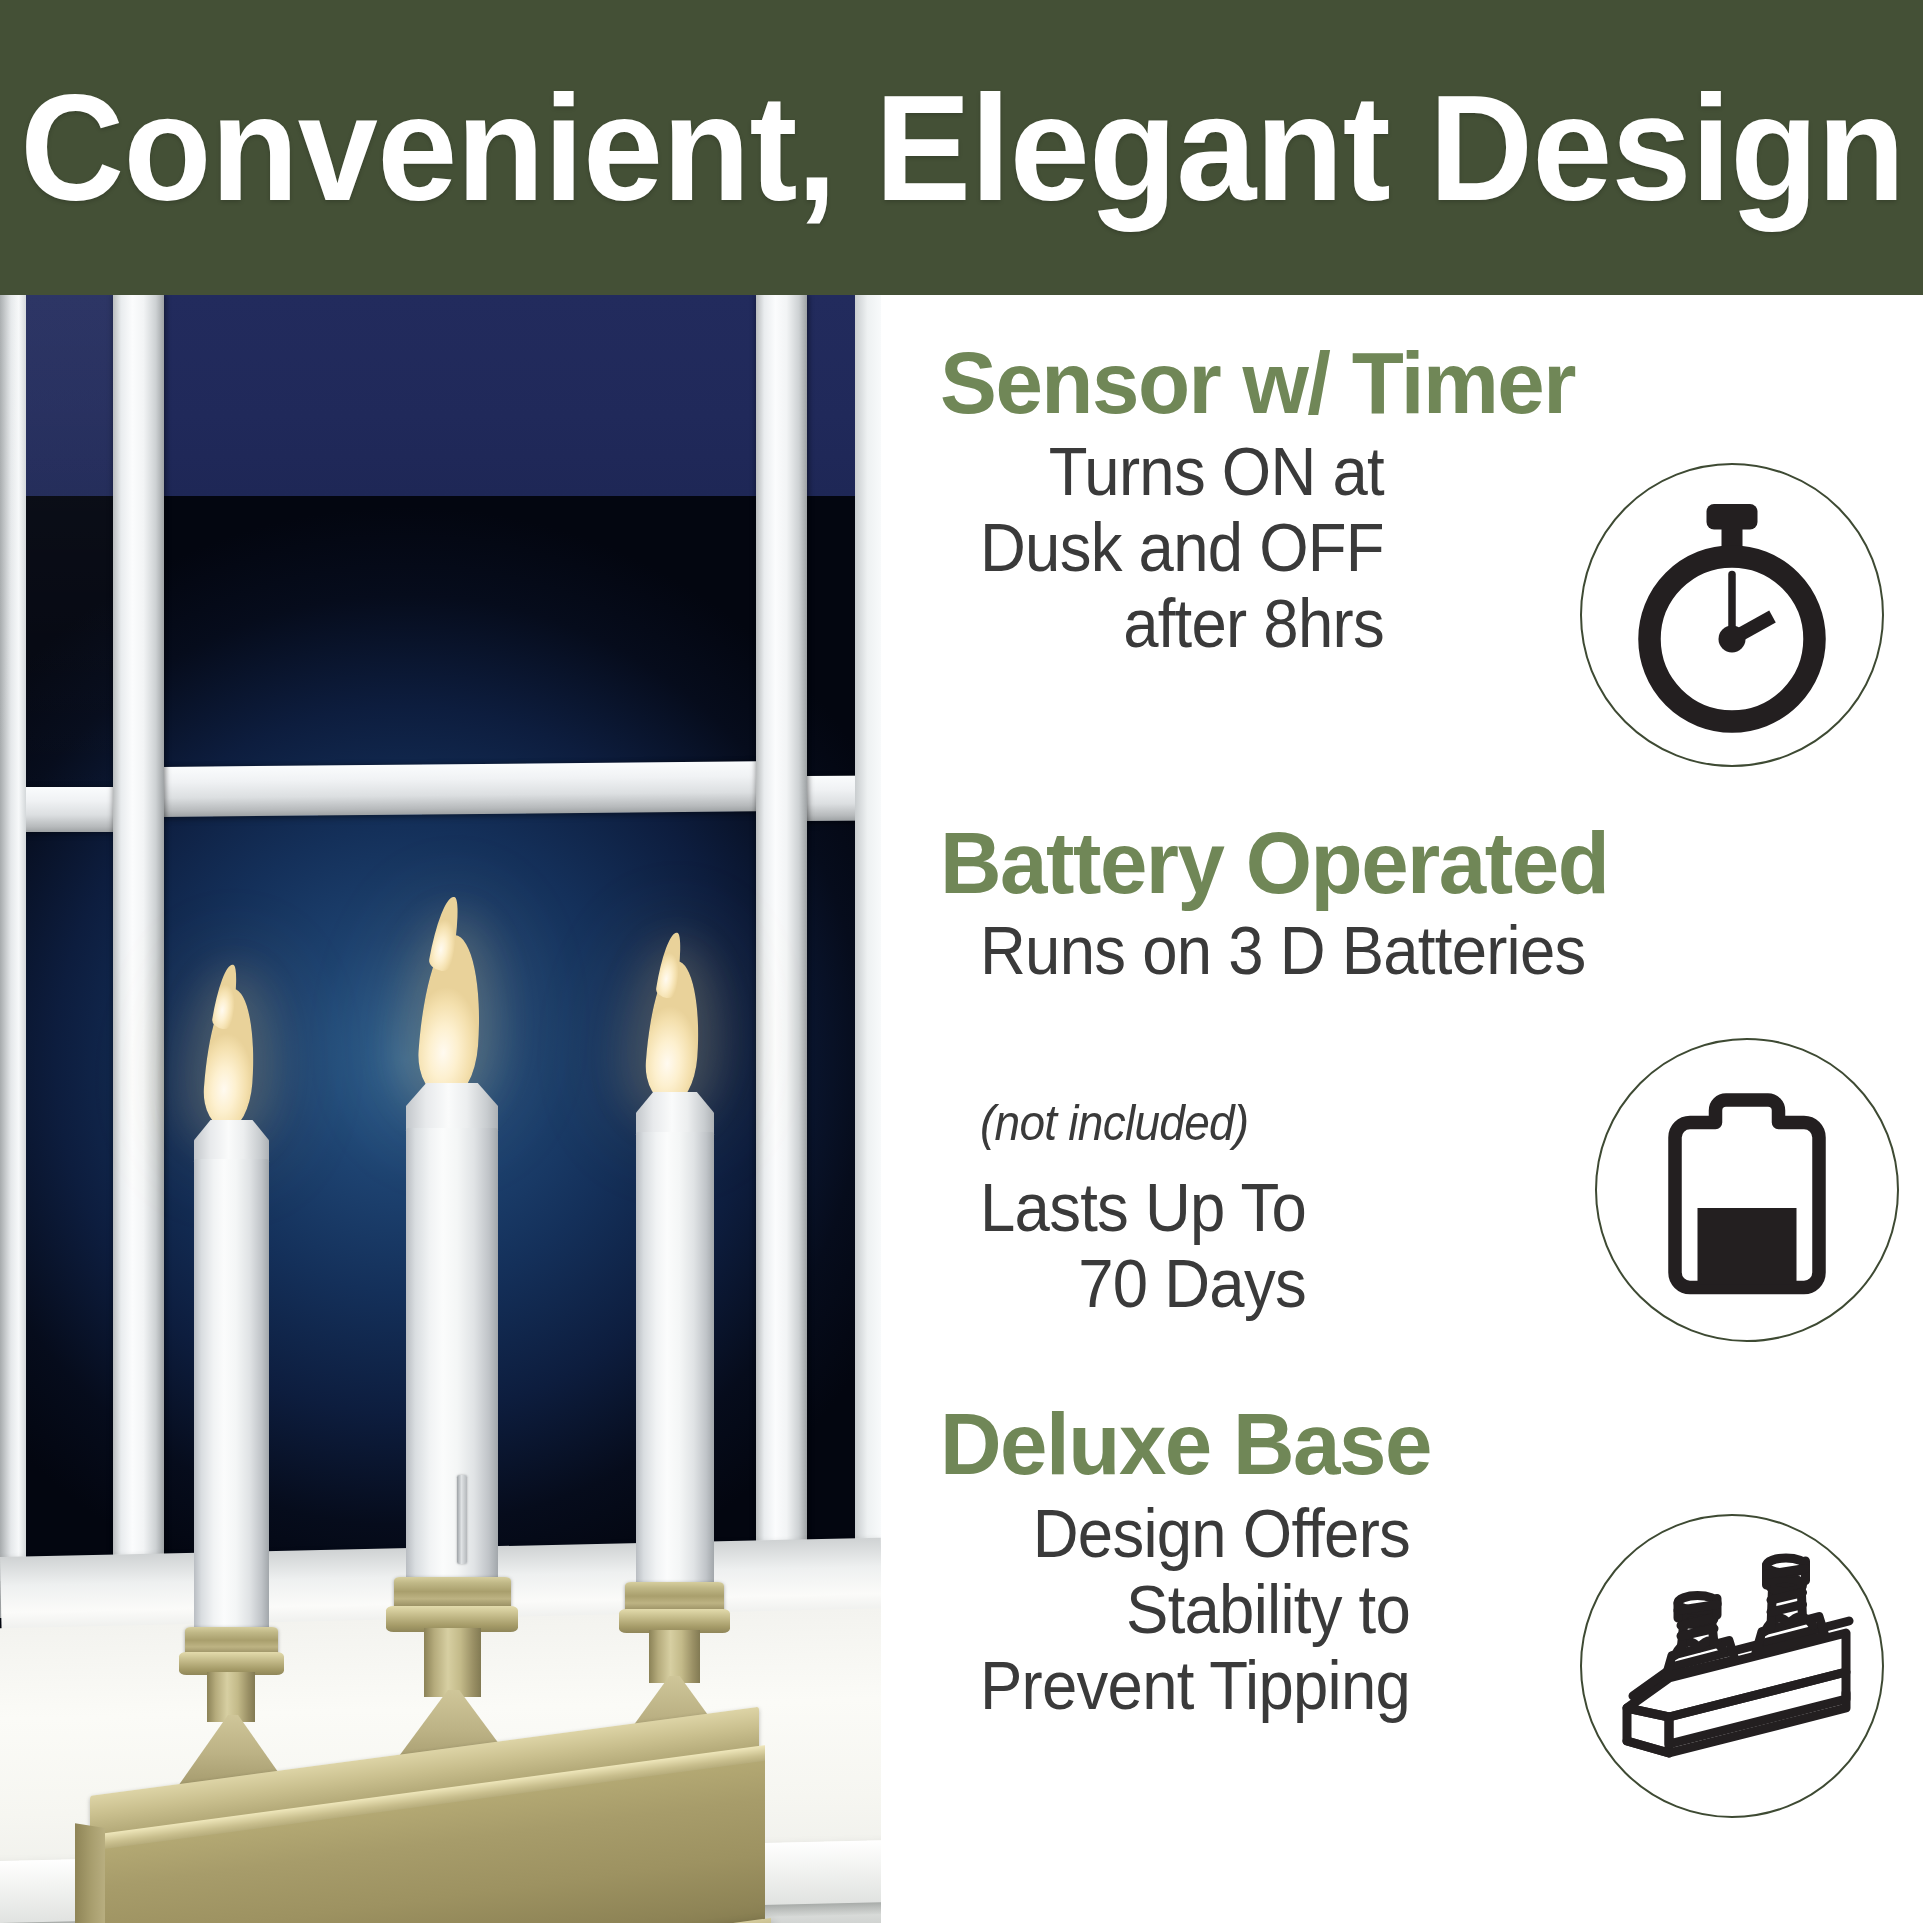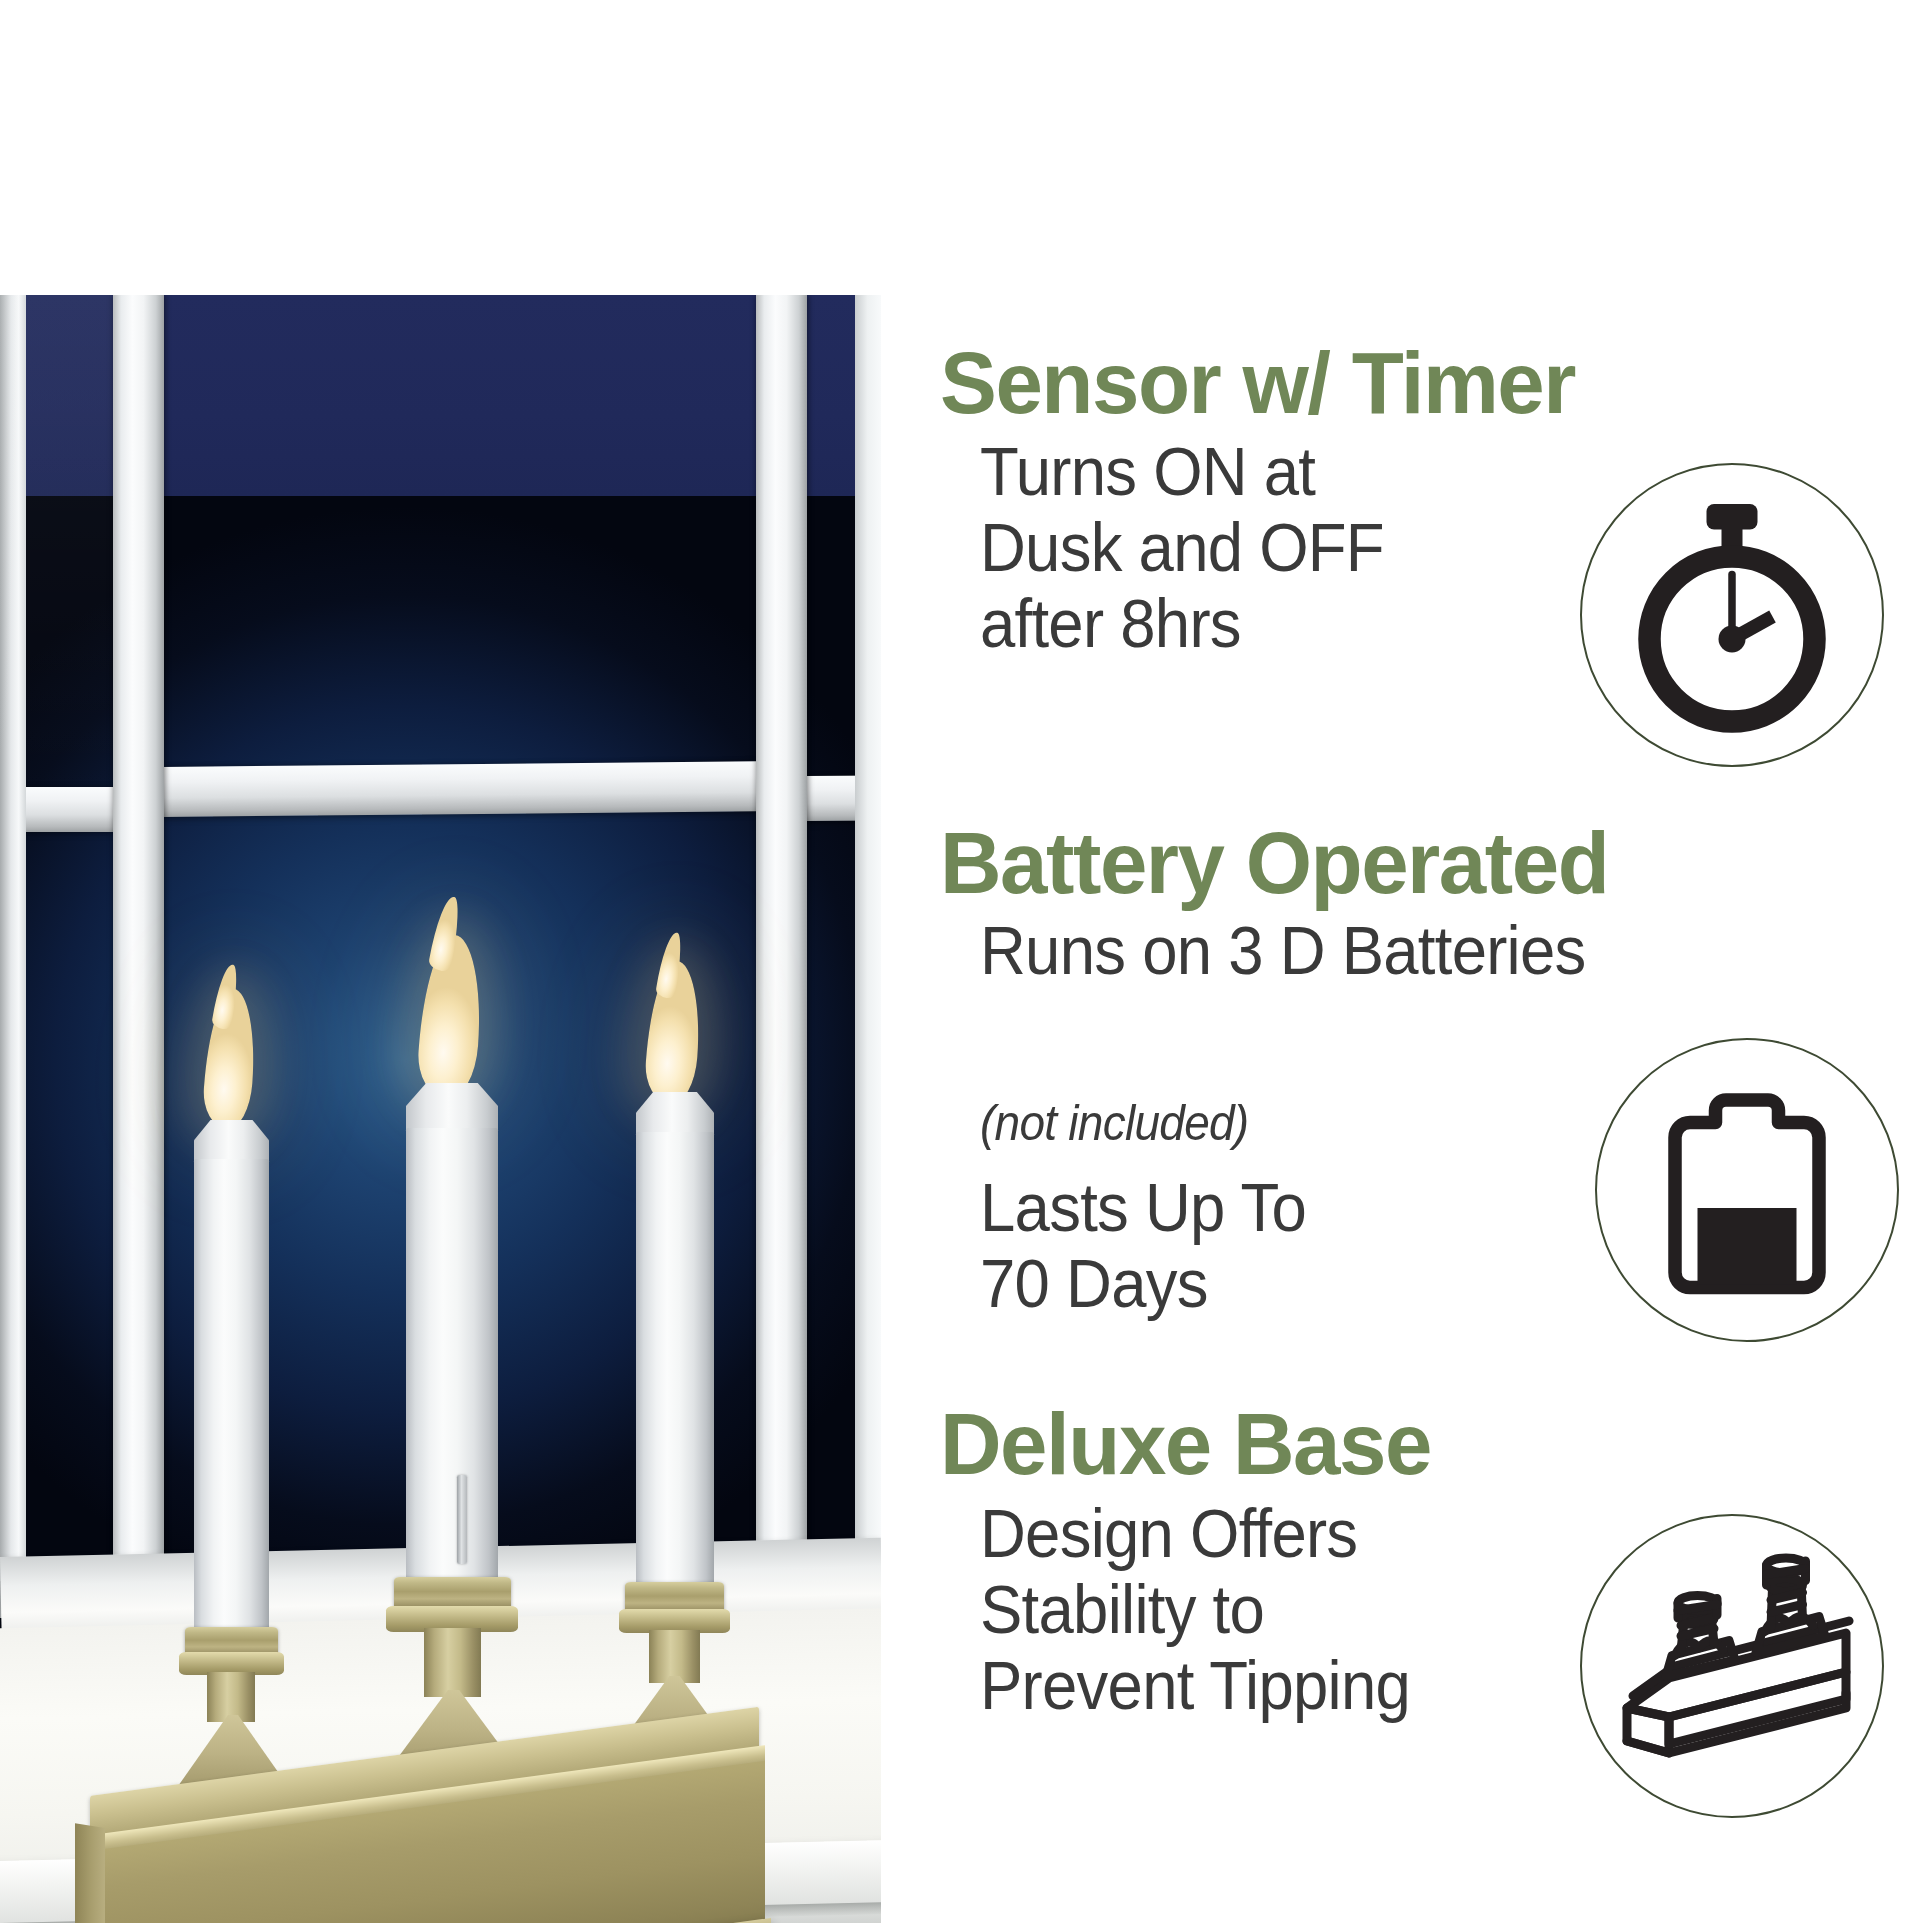--- a/index.html
+++ b/index.html
@@ -181,20 +181,21 @@
   .plinth-left {
     position:absolute; left:75px; top:1533px; width:30px; height:222px;
     background:linear-gradient(90deg,#8e8456 0%,#a89e6e 55%,#b8ae80 100%);
     transform:skewY(9deg); transform-origin:right top;
   }
 
   
   .panel {
     position:absolute; left:881px; top:295px; width:1043px; height:1628px;
     background:#ffffff;
+    text-align:right;
   }
   .feature { position:absolute; left:0; width:1043px; }
   .f1 { top:0; }
   .f2 { top:513px; }
   .f3 { top:1088px; }
 
   .f-head {
     position:absolute; left:59px;
     color:#708757;
     font-size:87px;
@@ -259,20 +260,23 @@
   .f3 .icon-circle { left:699px; top:131px;  width:304px; height:304px; }
   .icon-circle svg { position:absolute; inset:0; width:100%; height:100%; }
 
   .photo-clip { position:absolute; inset:0; overflow:hidden; }
 </style>
 </head>
 <body>
 
 <div class="page">
 
+  <div class="banner">
+    <div class="banner-title">Convenient, Elegant Design</div>
+  </div>
 
   <div class="photo">
     <div class="photo-clip">
 
       <div class="sky"></div>
       <div class="sky-top"></div>
 
       <div class="rail r-left"></div>
       <div class="rail r-mid"></div>
       <div class="rail r-right"></div>

